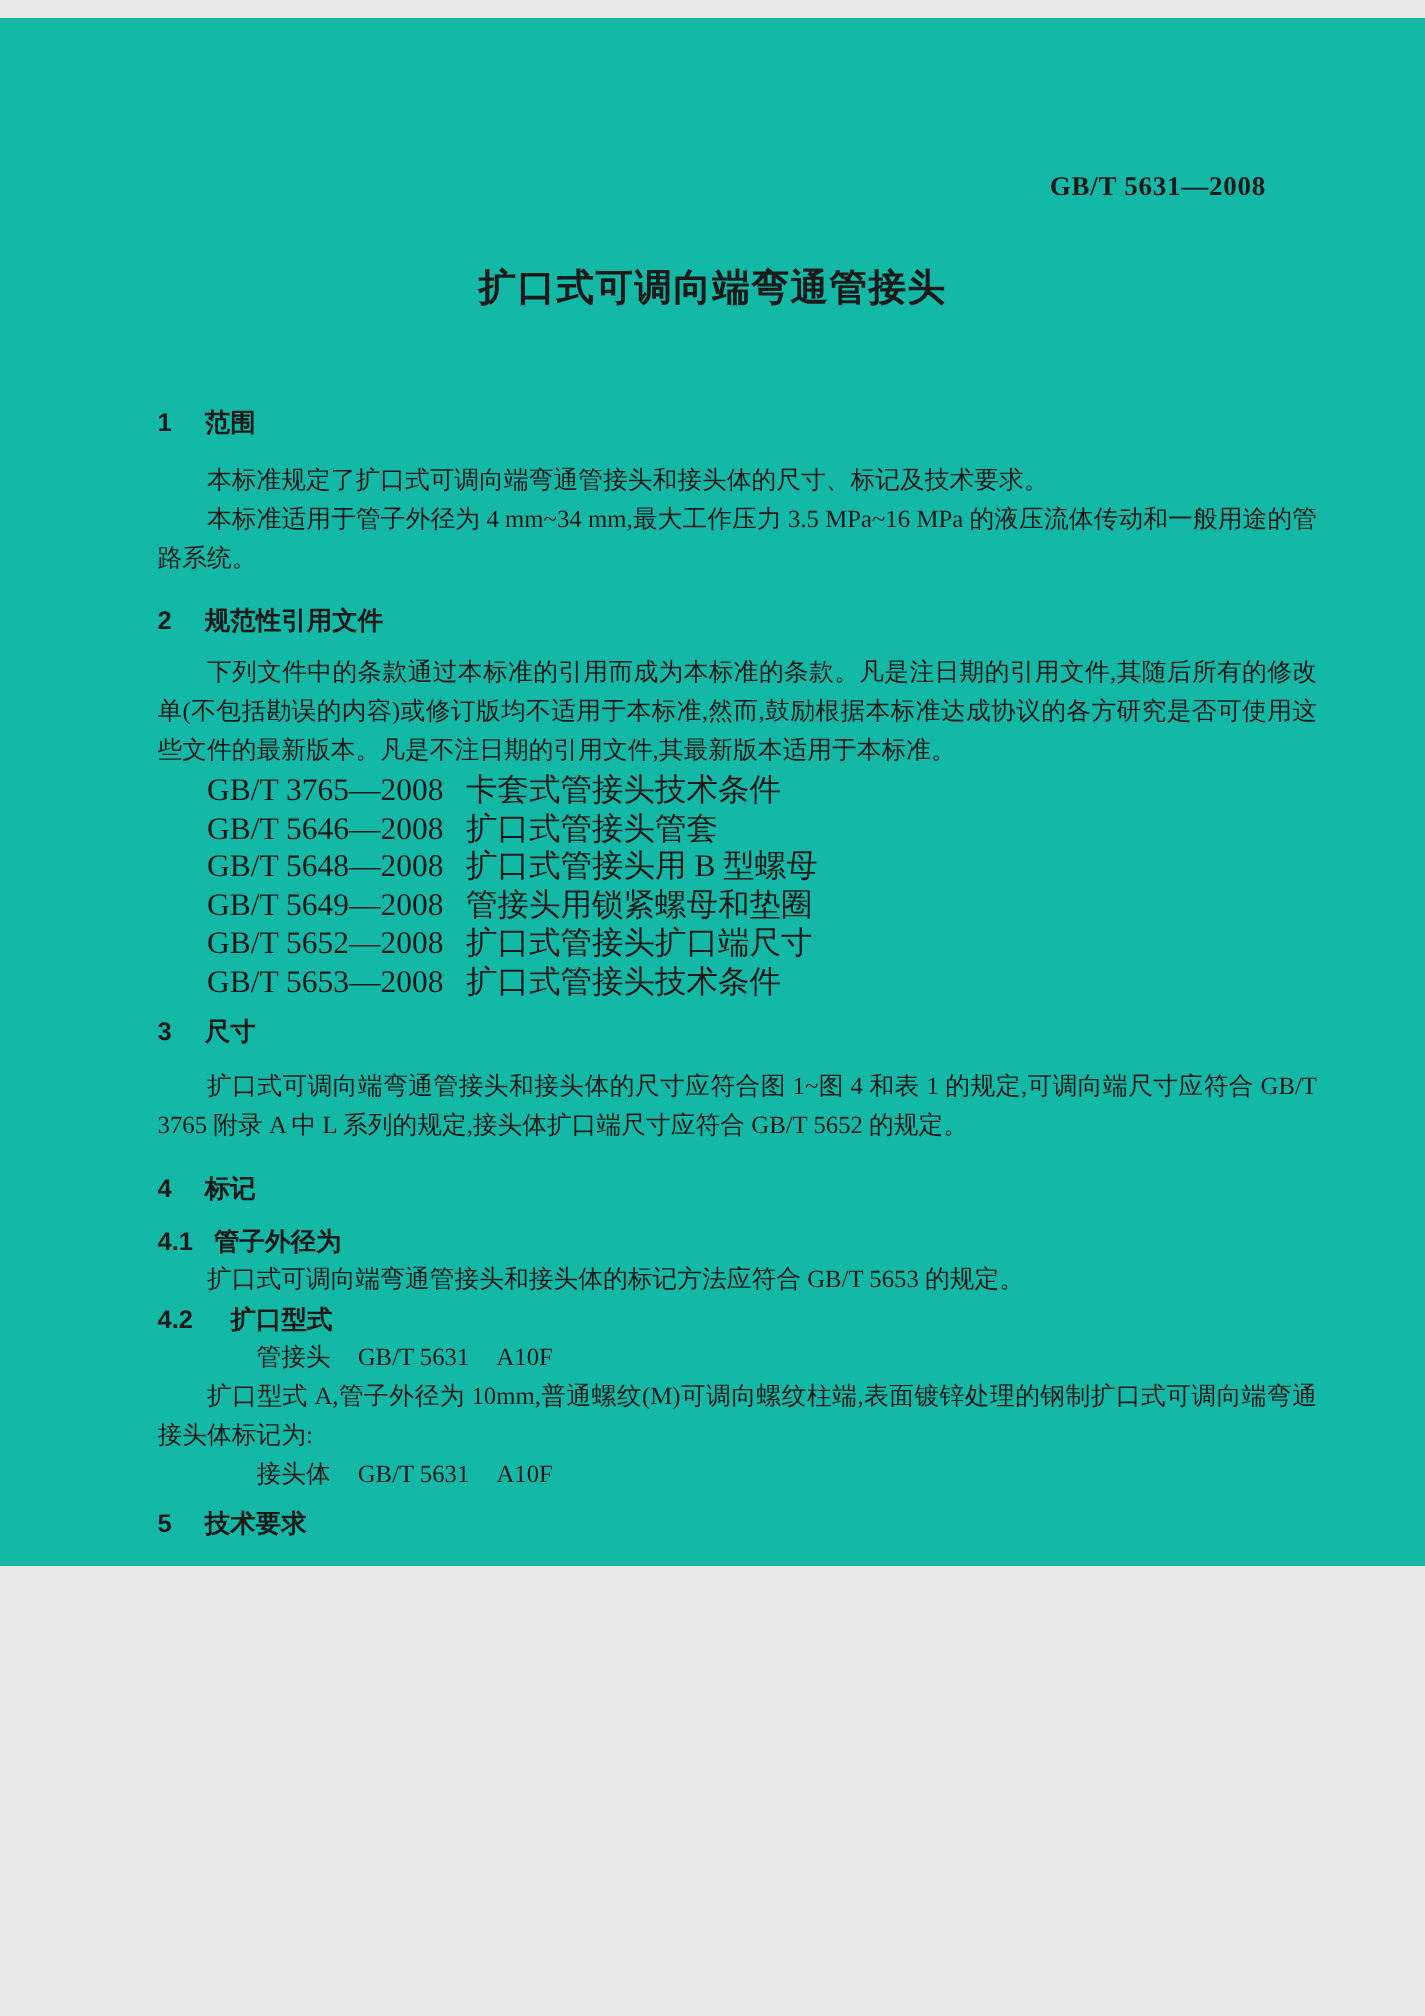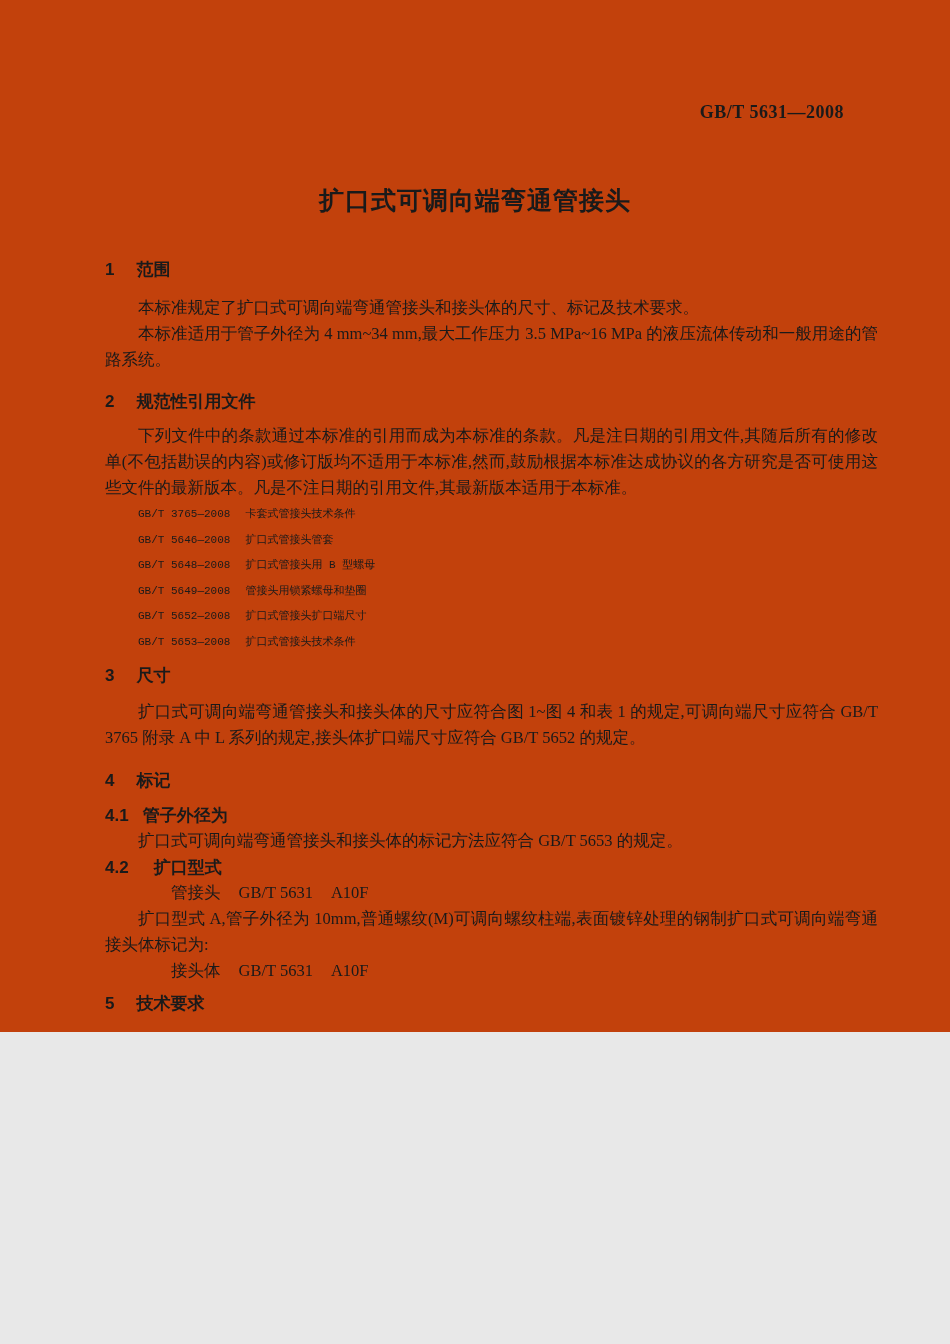--- a/index.html
+++ b/index.html
@@ -2,38 +2,38 @@
 <html><head>
 <meta charset="utf-8">
 <title>GB/T 5631—2008</title>
 <style>
   * { margin: 0; padding: 0; box-sizing: border-box; }
   html, body { background: #e8e8e8; }
   .page {
     position: relative;
     width: 950px;
     height: 1032px;
-    margin: 0 auto;
-    background: #c2410c;
+    margin: 12px auto;
+    background: #14b8a6;
     color: #1a1a1a;
     font-family: "Liberation Serif", "DejaVu Serif", serif;
     overflow: hidden;
   }
   .std-code {
     position: absolute;
     top: 102px;
     right: 106px;
     font-family: "Liberation Serif", "DejaVu Serif", serif;
     font-weight: bold;
     font-size: 18px;
     letter-spacing: 0.5px;
   }
   .doc-title {
     position: absolute;
-    top: 184px;
+    top: 163px;
     left: 0;
     width: 950px;
     text-align: center;
     font-family: "Liberation Sans", "DejaVu Sans", sans-serif;
     font-weight: bold;
     font-size: 25px;
     letter-spacing: 1px;
   }
   .content {
     position: absolute;
@@ -50,24 +50,23 @@
   }
   .sec-h .num { margin-right: 22px; }
   .sec-h.sub .num { margin-right: 14px; }
   .para {
     font-size: 16.5px;
     line-height: 26px;
     text-align: justify;
     text-indent: 2em;
   }
   .refs .ref-line {
-    font-size: 11px;
+    font-size: 21px;
     line-height: 25.5px;
     padding-left: 33px;
-    font-family: Liberation Mono, monospace;
   }
   .ref-code { margin-right: 15px; }
   .desig {
     display: flex;
     gap: 18px;
     padding-left: 66px;
     font-size: 16.5px;
     line-height: 26px;
   }
   .page-number {

